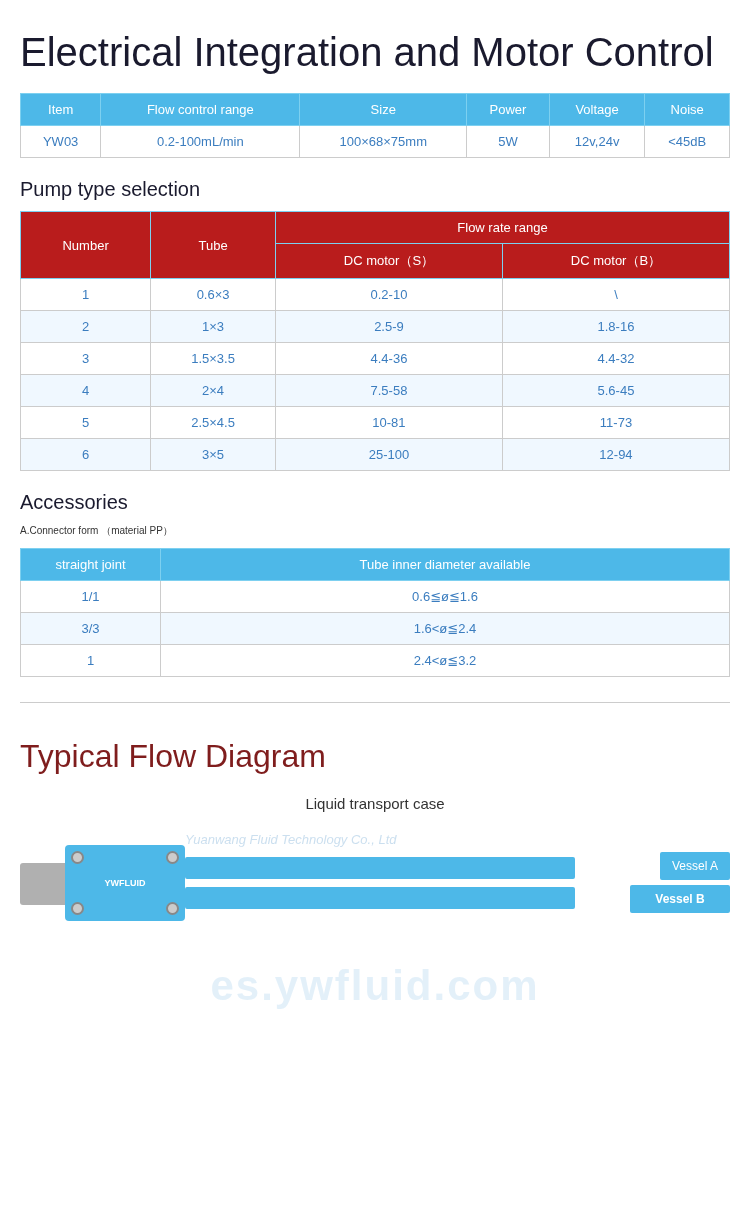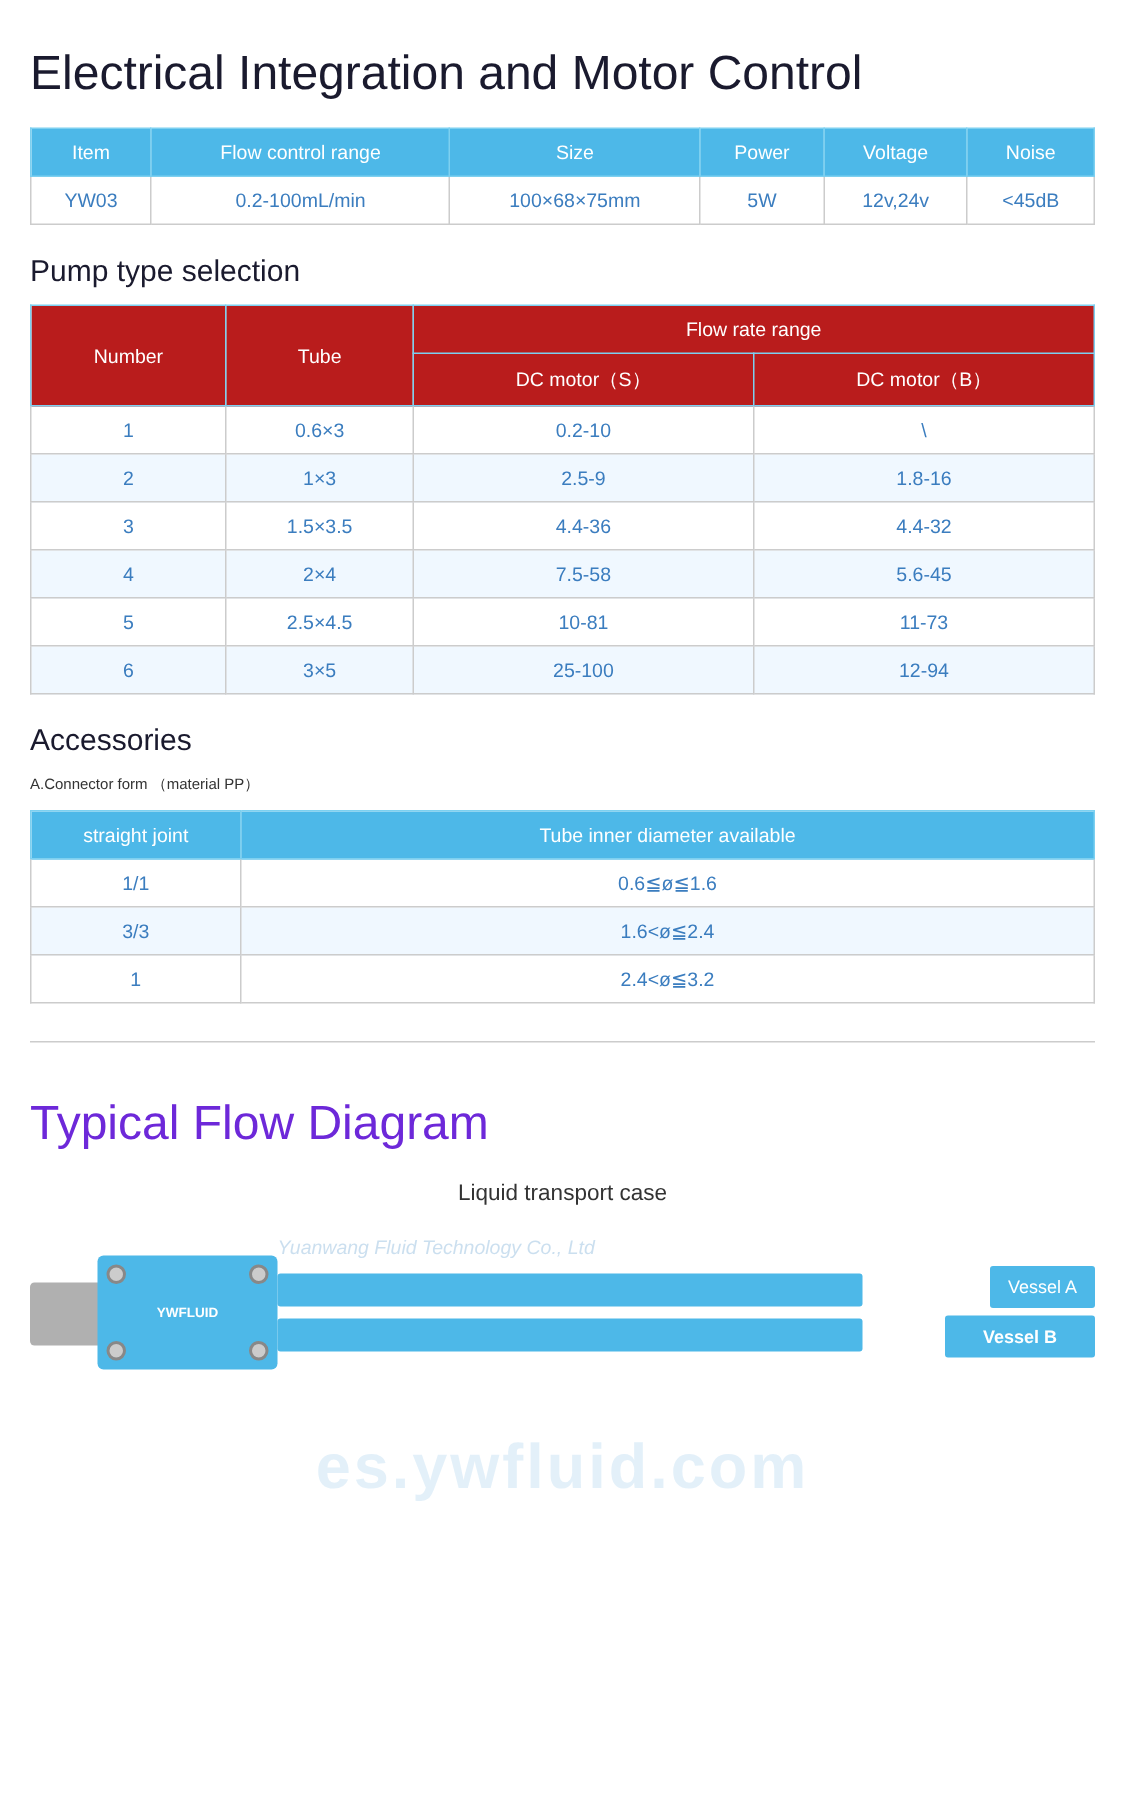--- a/index.html
+++ b/index.html
@@ -11,21 +11,21 @@
       min-height: 1205px;
       overflow-x: hidden;
       position: relative;
     }
 
     .page-wrapper {
       padding: 30px 20px 20px 20px;
     }
 
     .main-title {
-      font-size: 32px;
+      font-size: 40px;
       font-weight: 400;
       color: #1a1a2e;
       margin-bottom: 18px;
       font-family: Arial, sans-serif;
     }
 
     
     table {
       border-collapse: collapse;
       width: 100%;
@@ -112,21 +112,21 @@
     }
 
     
     .flow-section {
       padding: 10px 0;
     }
 
     .flow-title {
       font-size: 32px;
       font-weight: 400;
-      color: #6d28d9;
+      color: #7f1d1d;
       margin-bottom: 20px;
     }
 
     .flow-subtitle {
       text-align: center;
       font-size: 15px;
       color: #333;
       margin-bottom: 15px;
     }
 

